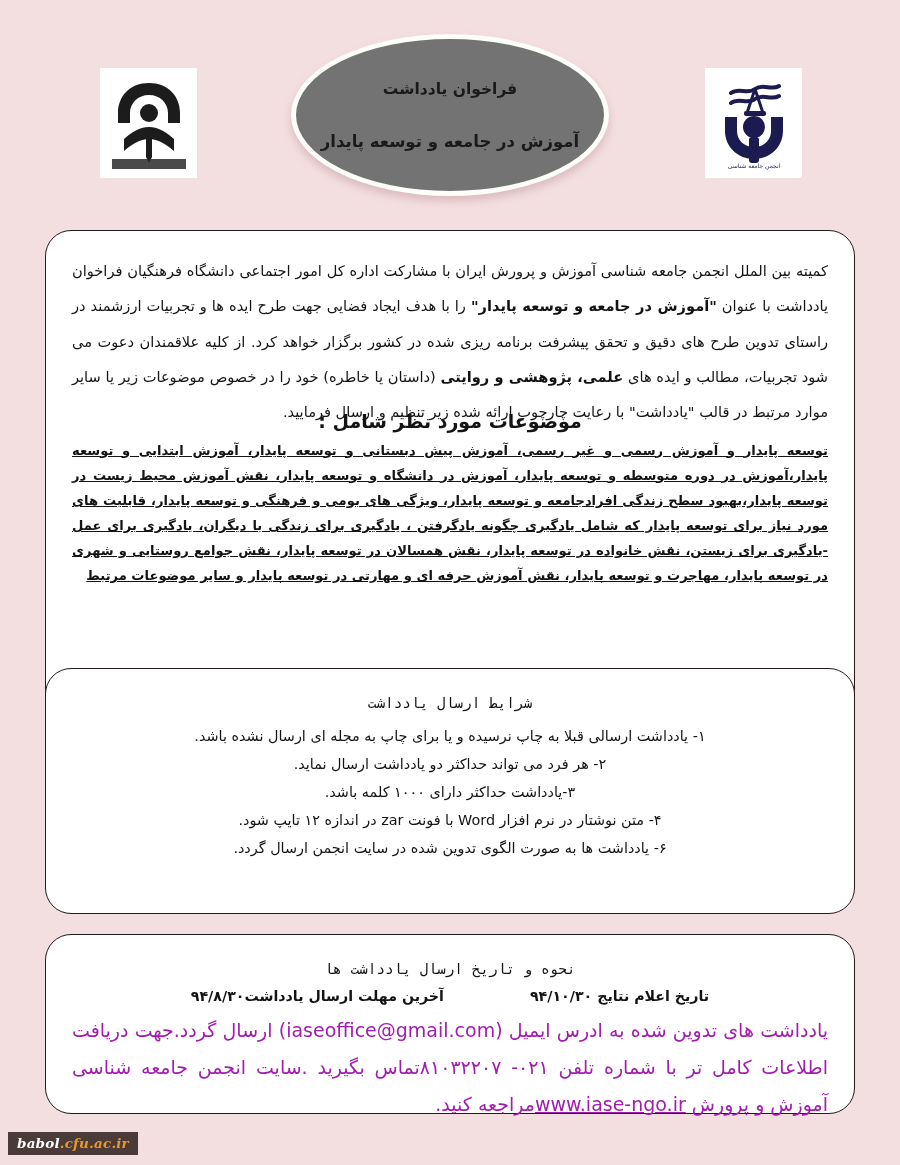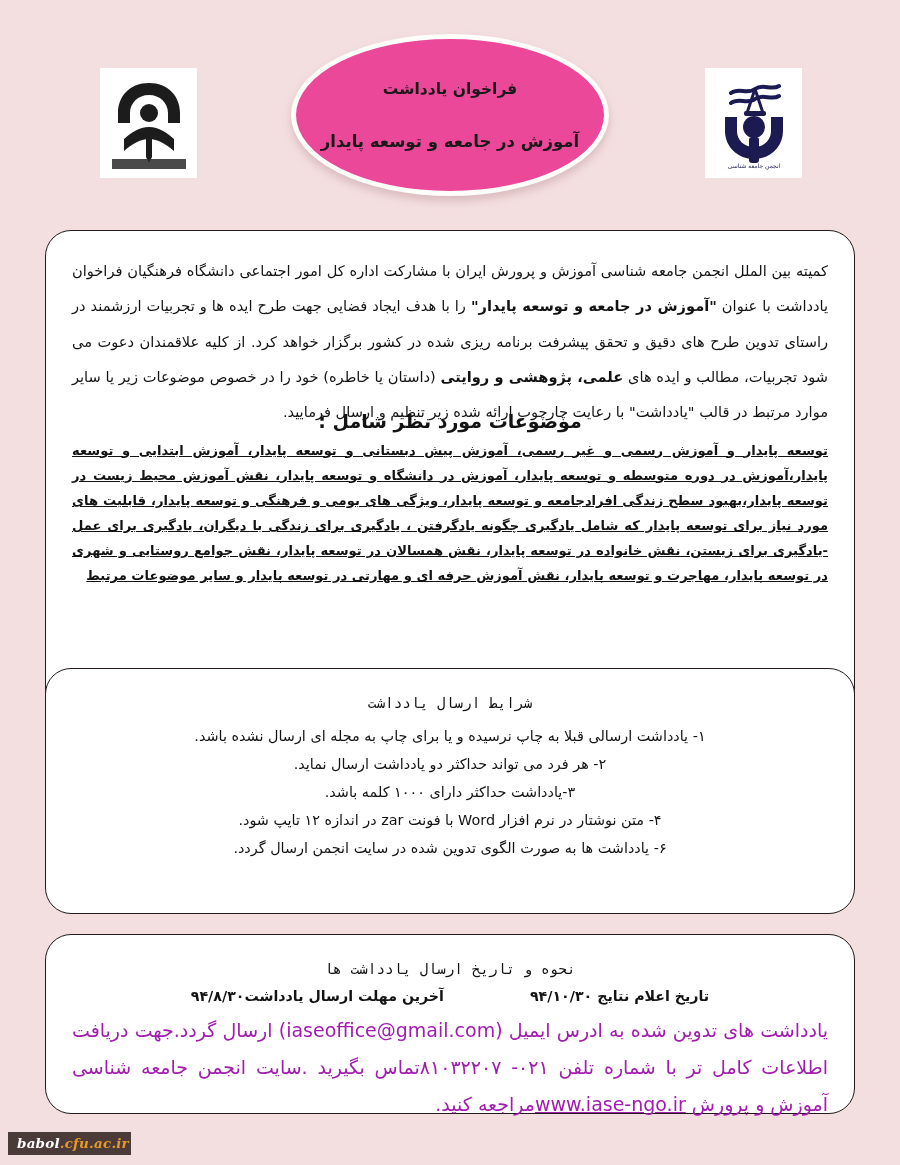--- a/index.html
+++ b/index.html
@@ -38,21 +38,21 @@
   .logo-right { right: 98px; }
   .logo-box svg { display: block; }
 
   .title-ellipse {
     position: absolute;
     left: 50%;
     transform: translateX(-50%);
     top: 34px;
     width: 308px;
     height: 152px;
-    background: #ec4899;
+    background: #737373;
     border: 5px solid #fdfdfa;
     border-radius: 50%;
     box-shadow: 0 5px 9px rgba(170,120,125,0.35);
     display: flex;
     flex-direction: column;
     align-items: center;
     justify-content: center;
     gap: 34px;
     text-align: center;
   }
@@ -158,21 +158,21 @@
     text-decoration: underline;
   }
   .ltr { direction: ltr; unicode-bidi: embed; display: inline-block; }
 
   
   .watermark {
     position: absolute;
     left: 8px;
     bottom: 10px;
     background: #4a3a38;
-    padding: 3px 2px 4px 9px;
+    padding: 3px 9px 4px 9px;
     font-family: "DejaVu Serif", "Liberation Serif", serif;
     font-style: italic;
     font-weight: bold;
     font-size: 13.5px;
     direction: ltr;
     letter-spacing: 0.2px;
   }
   .wm-a { color: #ffffff; }
   .wm-b { color: #e8992c; }
 </style>

